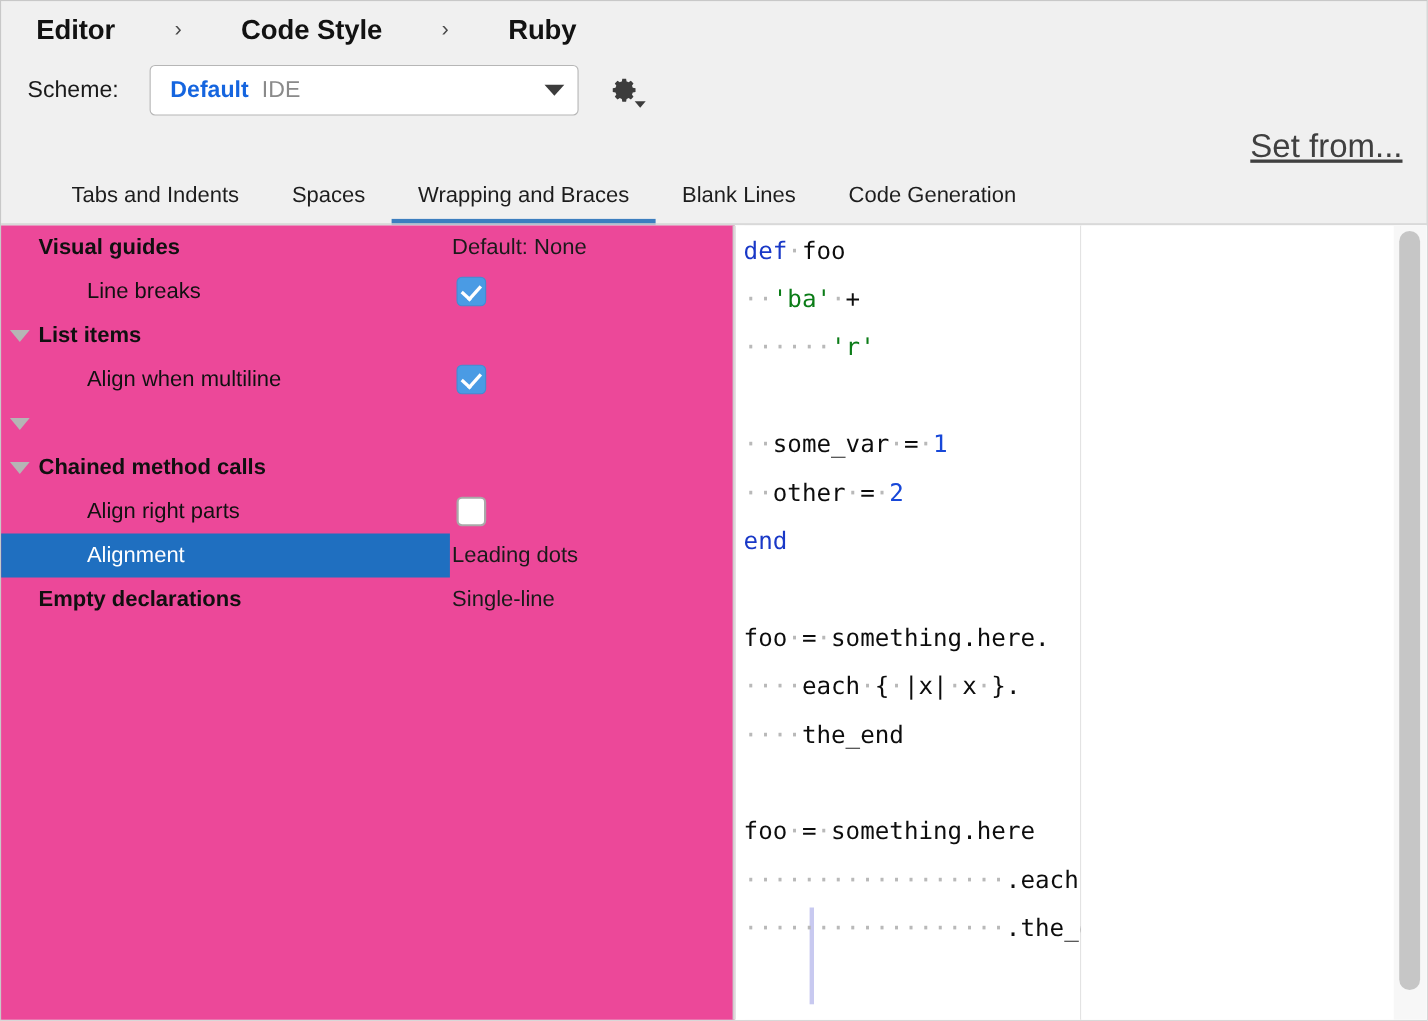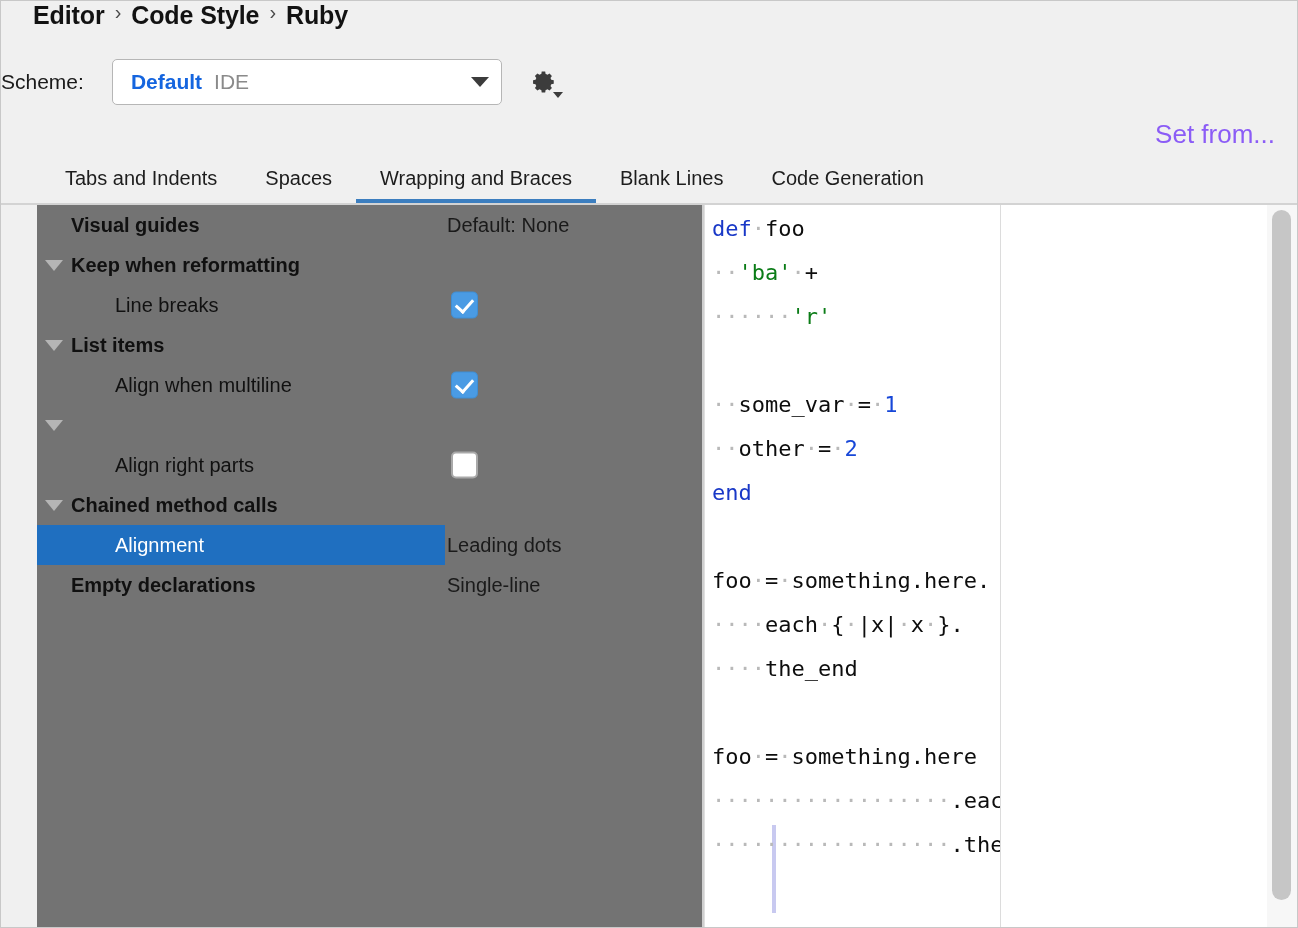--- a/index.html
+++ b/index.html
@@ -15,36 +15,37 @@
     position:absolute;inset:0;
     border:1px solid #c8c8c8;
     box-sizing:border-box;
     background:#f0f0f0;
     display:flex;flex-direction:column;
   }
 
   
   .breadcrumb{
     height:52px;
-    display:flex;align-items:flex-start;
+    display:flex;align-items:center;
     padding:0 0 0 32px;
     font-size:25px;font-weight:bold;
     letter-spacing:-0.1px;
     flex:0 0 auto;
+    gap:44px;
   }
   .crumb{color:#121212;}
   .crumb-sep{
     color:#2b2b2b;font-weight:normal;font-size:20px;
     margin:0 10px;opacity:.85;
   }
 
   
   .scheme-row{
     height:58px;display:flex;align-items:center;
-    flex:0 0 auto;
+    padding-left:24px;flex:0 0 auto;
   }
   .scheme-label{font-size:21px;color:#1a1a1a;}
   .scheme-combo{
     margin-left:28px;
     width:390px;height:46px;
     background:#ffffff;
     border:1px solid #b6b6b6;
     border-radius:5px;
     display:flex;align-items:center;
     padding:0 12px 0 18px;
@@ -72,21 +73,21 @@
     border-right:5px solid transparent;
     border-top:6px solid #3c3c3c;
   }
 
   
   .setfrom-row{
     height:46px;display:flex;align-items:center;justify-content:flex-end;
     padding-right:22px;flex:0 0 auto;
   }
   .setfrom-link{
-    color:#8b5cf6;font-size:26px;cursor:pointer;
+    color:#404040;font-size:30px;cursor:pointer;text-decoration:underline;
   }
 
   
   .tabs{
     height:47px;
     display:flex;align-items:flex-end;
     padding-left:40px;
     flex:0 0 auto;
     position:relative;
   }
@@ -108,26 +109,25 @@
 
   
   .split{
     flex:1 1 auto;display:flex;min-height:0;
     border-top:1px solid #d3d3d3;
   }
 
   
   .tree{
     width:667px;flex:0 0 667px;
-    background:#737373;
+    background:#ec4899;
     position:relative;
     border-right:2px solid #cfcfcf;
     box-sizing:border-box;
     overflow:hidden;
-    margin-left:36px;
   }
   .trow{
     height:40px;display:flex;align-items:center;
     position:relative;
   }
   .trow.sel .rowfill{
     position:absolute;left:0;top:0;width:408px;height:100%;
     background:#1f6fc0;
   }
   .twist{
@@ -248,26 +248,20 @@
 
   <div class="split">
 
     <div class="tree" id="tree">
         <div class="trow">
           <div class="twist"></div>
           <div class="tlabel grp">Visual guides</div>
           <div class="tvalue">Default: None</div>
         </div>
         <div class="trow">
-          <div class="twist">
-            <i></i>
-          </div>
-          <div class="tlabel grp">Keep when reformatting</div>
-        </div>
-        <div class="trow">
           <div class="twist"></div>
           <div class="tlabel child">Line breaks</div>
           <div class="cbox on"></div>
         </div>
         <div class="trow">
           <div class="twist">
             <i></i>
           </div>
           <div class="tlabel grp">List items</div>
         </div>
@@ -275,29 +269,29 @@
           <div class="twist"></div>
           <div class="tlabel child">Align when multiline</div>
           <div class="cbox on"></div>
         </div>
         <div class="trow">
           <div class="twist">
             <i></i>
           </div>
         </div>
         <div class="trow">
-          <div class="twist"></div>
-          <div class="tlabel child">Align right parts</div>
-          <div class="cbox off"></div>
-        </div>
-        <div class="trow">
           <div class="twist">
             <i></i>
           </div>
           <div class="tlabel grp">Chained method calls</div>
+        </div>
+        <div class="trow">
+          <div class="twist"></div>
+          <div class="tlabel child">Align right parts</div>
+          <div class="cbox off"></div>
         </div>
         <div class="trow sel">
           <div class="rowfill"></div>
           <div class="twist"></div>
           <div class="tlabel child">Alignment</div>
           <div class="tvalue">Leading dots</div>
         </div>
         <div class="trow">
           <div class="twist"></div>
           <div class="tlabel grp">Empty declarations</div>

